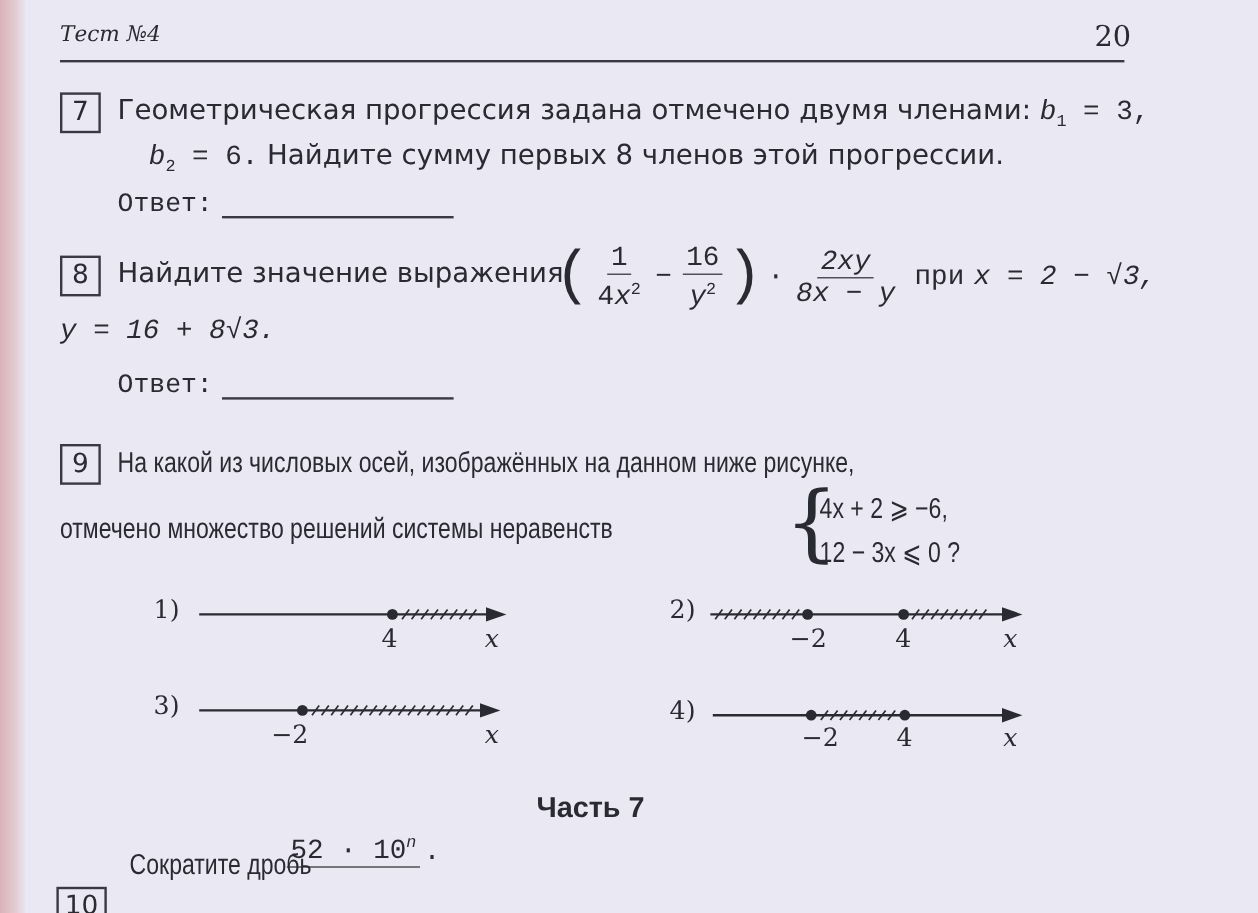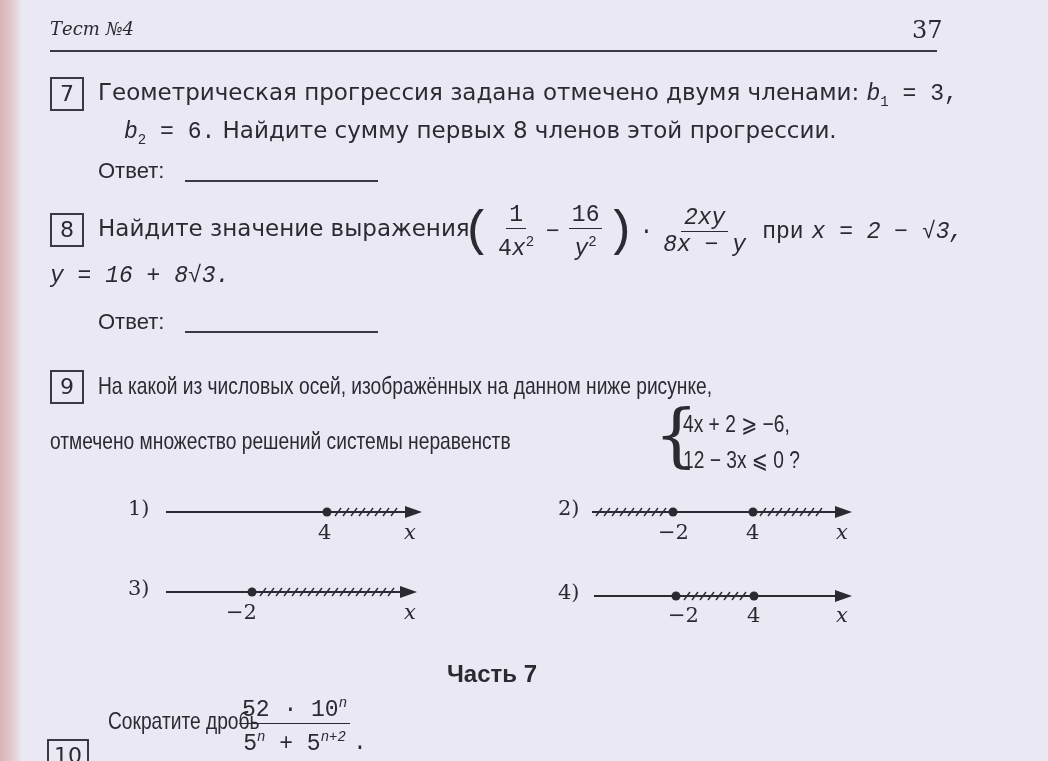--- a/index.html
+++ b/index.html
@@ -15,42 +15,42 @@
   }
   .abs { position:absolute; white-space:nowrap; }
   .header-title { left:50px; top:18px; font-style:italic; font-size:18px; }
   .page-num { left:912px; top:16px; font-size:24px; }
   .rule { position:absolute; left:50px; top:50px; width:887px; height:2px; background:#3a3a44; }
   .qbox {
     position:absolute; border:2px solid #3a3a44; font-family:"DejaVu Sans", sans-serif;
     font-size:22px; text-align:center; line-height:30px; background:transparent;
   }
   .q-text { font-size:23px; font-family:"DejaVu Sans", sans-serif; }
-  .answer-label { font-size:22px; font-family:Liberation Sans, sans-serif; }
+  .answer-label { font-size:22px; font-family:Liberation Mono, monospace; }
   .answer-line { position:absolute; height:2px; background:#3a3a44; }
   .math { font-family:Liberation Mono, monospace; font-size:23px; }
   .it { font-style:italic; }
   .frac { display:inline-flex; flex-direction:column; align-items:center; vertical-align:middle; margin:0 3px; }
   .frac .num { border-bottom:1.5px solid #2a2a33; padding:0 3px; line-height:26px; }
   .frac .den { padding:0 3px; line-height:26px; }
   .paren { font-size:50px; font-weight:200; vertical-align:middle; line-height:50px; }
   .condensed { font-family:"Liberation Sans", sans-serif; font-size:24px; transform:scaleX(0.8); transform-origin:left center; }
   .brace { font-size:70px; font-weight:100; line-height:70px; }
   .opt-label { font-family:"DejaVu Serif", serif; font-size:21px; }
   .axis-lbl { font-family:"DejaVu Serif", serif; font-size:21px; }
   .part-title { font-family:"Liberation Sans", sans-serif; font-weight:bold; font-size:24px; }
   sup, sub { font-size:14px; }
 </style>
 </head>
 <body>
 
 <div class="edge"></div>
 
 <div class="abs header-title">Тест №4</div>
-<div class="abs page-num">37</div>
+<div class="abs page-num">20</div>
 <div class="rule"></div>
 
 <div class="qbox" style="left:50px;top:77px;width:30px;height:30px;">7</div>
 <div class="abs q-text" style="left:98px;top:79px;">
   <span>Геометрическая прогрессия задана отмечено двумя членами:</span>
   <span class="math"><span class="it">b</span><sub>1</sub> <span>= 3,</span></span>
 </div>
 <div class="abs q-text" style="left:124px;top:117px;">
   <span class="math"><span class="it">b</span><sub>2</sub> <span>= 6.</span></span>
   <span>Найдите сумму первых 8 членов этой прогрессии.</span>
@@ -189,16 +189,15 @@
 <div class="abs axis-lbl" style="left:747px;top:603px;">4</div>
 <div class="abs axis-lbl it" style="left:836px;top:603px;">x</div>
 
 <div class="abs part-title" style="left:447px;top:660px;">Часть 7</div>
 
 <div class="qbox" style="left:47px;top:704px;width:38px;height:30px;margin-top:35px;">10</div>
 <div class="abs condensed" style="left:108px;top:707px;">Сократите дробь</div>
 <div class="abs math" style="left:236px;top:690px;display:flex;align-items:flex-end;">
   <span class="frac">
     <span class="num"><span>52 · 10</span><sup class="it">n</sup></span>
-    <span class="den"><span>5</span><sup class="it">n</sup> <span>+</span> <span>5</span><sup class="it">n+2</sup></span>
   </span>
   <span>.</span>
 </div>
 
 </body></html>

